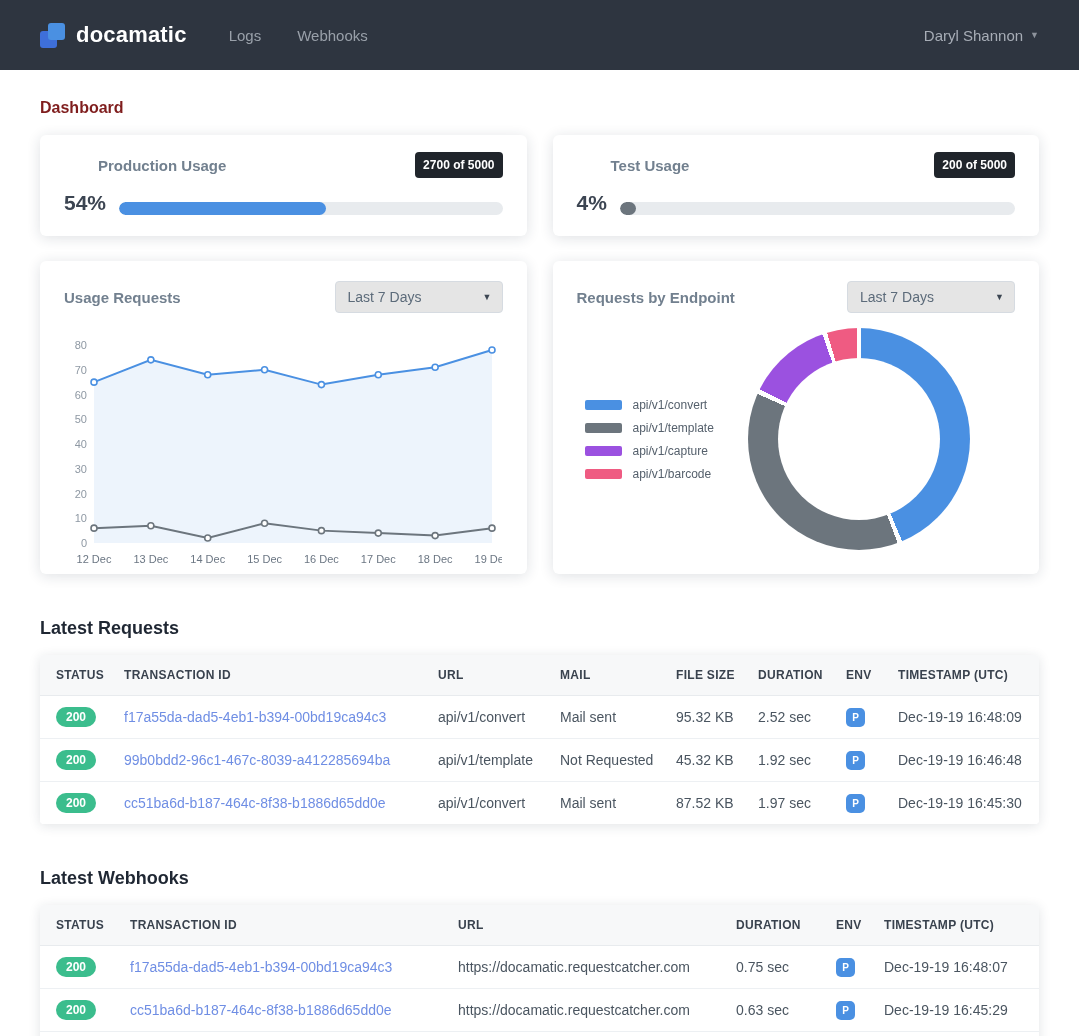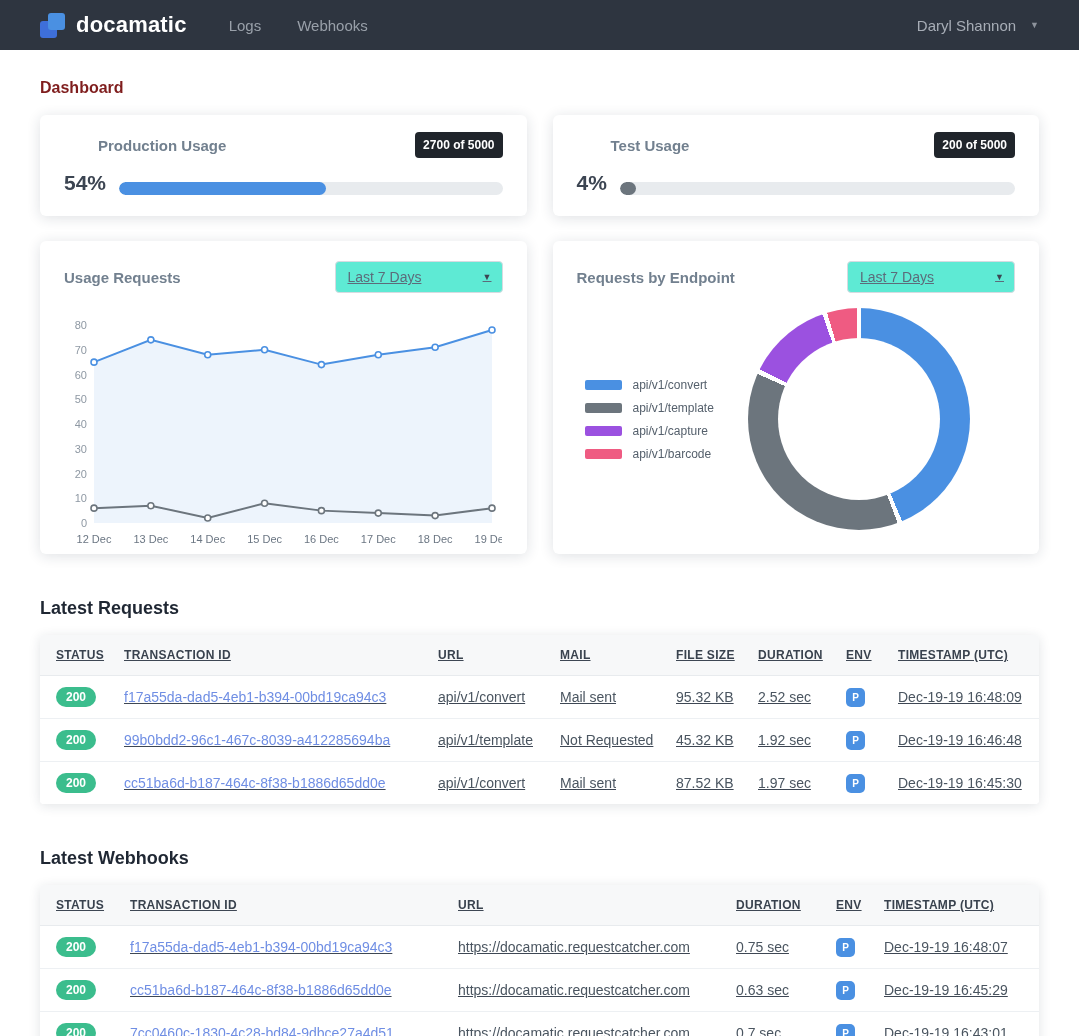--- a/index.html
+++ b/index.html
@@ -2,29 +2,29 @@
 <html><head>
 <meta charset="utf-8">
 <style>
   * { box-sizing: border-box; }
   html,body { margin:0; padding:0; }
   body {
     width:1079px; min-height:1036px; background:#ffffff;
     font-family:"Liberation Sans", sans-serif; color:#3e4754;
   }
   
-  .navbar { height:50px; background:#2e3540; display:flex; align-items:center; padding:0 40px; }
+  .navbar { height:70px; background:#2e3540; display:flex; align-items:center; padding:0 40px; }
   .brand { display:flex; align-items:center; cursor:pointer; }
   .logo-icon { position:relative; width:26px; height:26px; }
   .logo-icon .sq-back  { position:absolute; left:0; bottom:0; width:17px; height:17px; background:#3e6fd9; border-radius:3px; }
   .logo-icon .sq-front { position:absolute; right:1px; top:1px; width:17px; height:17px; background:#4a90e2; border-radius:3px; }
   .brand-text { color:#ffffff; font-size:22px; font-weight:800; margin-left:10px; letter-spacing:.2px; }
   .nav-links { display:flex; margin-left:42px; gap:36px; }
   .nav-link { color:#99a0a9; font-size:15px; cursor:pointer; }
-  .nav-user { margin-left:auto; color:#a7adb6; font-size:15px; cursor:pointer; display:flex; align-items:center; gap:14px; }
+  .nav-user { margin-left:auto; color:#a7adb6; font-size:15px; cursor:pointer; display:flex; align-items:center; gap:7px; }
   .nav-user .caret { font-size:9px; color:#8d939c; }
 
   
   .content { padding:0 40px 12px; }
   .page-title { font-size:16px; font-weight:700; color:#7f1d1d; margin:29px 0 18px; }
   .row { display:flex; gap:26px; }
   .card { background:#fff; border-radius:6px; box-shadow:0 2px 14px rgba(31,45,61,.14); }
 
   
   .usage-card { flex:1; padding:17px 24px 21px; }
@@ -36,35 +36,35 @@
   .progress { flex:1; height:13px; background:#e8ebee; border-radius:7px; overflow:hidden; }
   .progress-fill { height:100%; border-radius:7px; }
 
   
   .charts-row { margin-top:25px; }
   .chart-card { flex:1; height:313px; padding:20px 24px; }
   .chart-head { display:flex; justify-content:space-between; align-items:center; }
   .chart-title { color:#72808f; font-weight:700; font-size:15px; }
   .select { width:168px; height:32px; border:1px solid #d6dbe1; border-radius:4px; display:flex;
             align-items:center; justify-content:space-between; padding:0 10px 0 12px;
-            color:#5c6b7a; font-size:14px; cursor:pointer; background:#5eead4;text-decoration:underline; }
+            color:#5c6b7a; font-size:14px; cursor:pointer; background:#e5e5e5; }
   .select .caret { font-size:9px; color:#3c4652; }
   .line-chart-wrap { margin-top:22px; }
 
   .donut-wrap { display:flex; align-items:center; height:252px; }
   .legend { margin-left:8px; display:flex; flex-direction:column; gap:9px; }
   .legend-item { display:flex; align-items:center; gap:11px; }
   .legend-swatch { width:37px; height:10px; border-radius:2px; }
   .legend-label { font-size:12px; color:#55606c; }
   .donut { position:relative; width:222px; height:222px; border-radius:50%; margin-left:34px; }
   .donut-hole { position:absolute; inset:30px; background:#fff; border-radius:50%; }
 
   
   .section-title { font-size:18px; font-weight:700; color:#1f2733; margin:44px 0 16px; }
-  .table-card { box-shadow:0 2px 12px rgba(31,45,61,.13); border-radius:4px; overflow:hidden;text-decoration:underline; }
+  .table-card { box-shadow:0 2px 12px rgba(31,45,61,.13); border-radius:4px; overflow:hidden; }
   table { width:100%; border-collapse:collapse; table-layout:fixed; }
   thead th { background:#f7f8f9; font-size:12px; color:#39424e; text-align:left;
              padding:13px 16px; font-weight:700; letter-spacing:.3px; border-bottom:1px solid #e8ebee; white-space:nowrap; }
   tbody td { padding:11px 16px; font-size:14px; color:#4a5560; border-bottom:1px solid #edf0f3;
              background:#fff; white-space:nowrap; overflow:hidden; }
   tbody tr:last-child td { border-bottom:none; }
   .status-pill { display:inline-block; background:#3bbd8d; color:#fff; font-size:12px; font-weight:700;
                  padding:3px 10px; border-radius:10px; }
   .txn-link { color:#6f8ee4; cursor:pointer; text-decoration:none; }
   .env-badge { display:inline-flex; width:19px; height:19px; background:#4a90e2; color:#fff; border-radius:5px;

